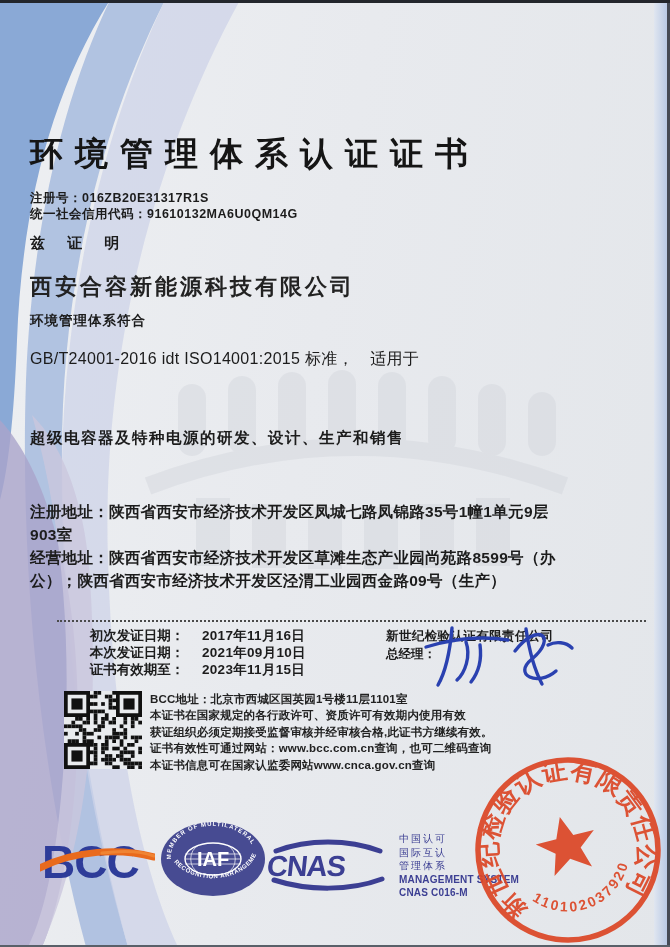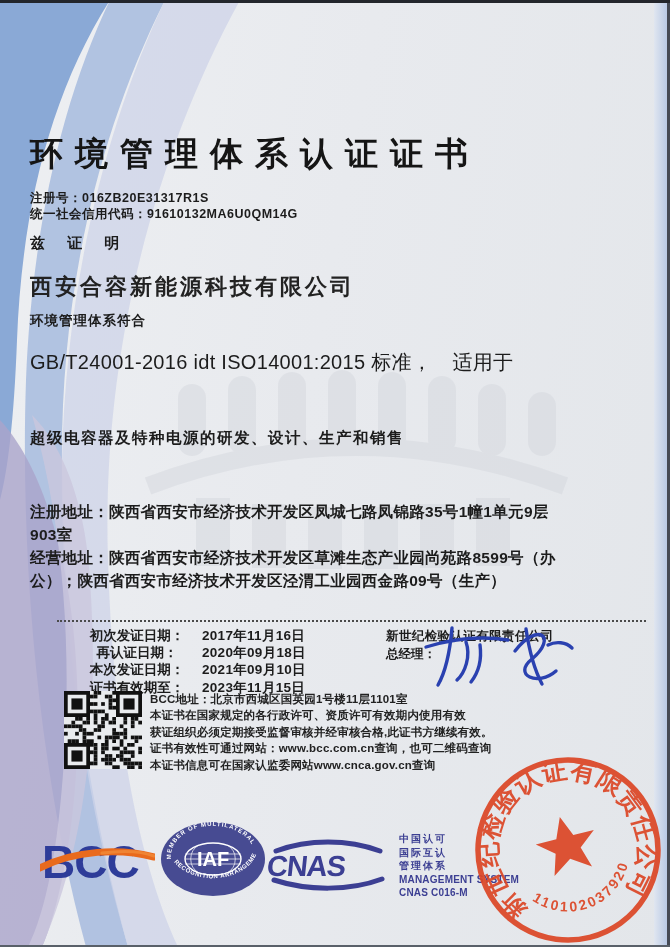--- a/index.html
+++ b/index.html
@@ -14,39 +14,39 @@
         background:linear-gradient(to right,#e0e6f0,#b9c9e5);}
   .edge-right-dark{top:0;right:0;width:3px;height:100%;background:#454a55;}
   .title{top:132px;font-family:"DejaVu Serif", serif;font-size:33px;font-weight:600;
         letter-spacing:12px;color:#151515;}
   .regline{top:190px;font-size:12.5px;font-weight:bold;letter-spacing:.5px;}
   .regline2{top:206px;font-size:12.5px;font-weight:bold;letter-spacing:.5px;}
   .certify{top:234px;font-size:15px;font-weight:bold;letter-spacing:9px;}
   .company{top:272px;font-family:"DejaVu Serif", serif;font-size:22px;font-weight:600;
         letter-spacing:3px;color:#222;}
   .conformity{top:312px;font-size:13.5px;font-weight:bold;letter-spacing:1px;}
-  .standard{top:349px;font-size:20px;letter-spacing:.3px;}
+  .standard{top:349px;font-size:16px;letter-spacing:.3px;}
   .scope{top:428px;font-size:15.5px;font-weight:600;letter-spacing:1.5px;}
   .addr{top:500px;font-size:15.5px;font-weight:600;line-height:23px;letter-spacing:.3px;}
   .dotline{top:620px;left:57px;right:24px;border-top:2px dotted #4a4a4a;height:0;}
   .dates{top:627px;left:78px;font-size:13.5px;font-weight:bold;line-height:17.2px;}
   .date-row{display:flex;}
   .dlabel{display:inline-block;width:118px;text-align:center;}
   .dvalue{display:inline-block;margin-left:6px;letter-spacing:.3px;}
   .issuer-name{top:628px;left:386px;font-size:12.5px;font-weight:bold;letter-spacing:.4px;}
   .gm-label{top:646px;left:386px;font-size:12.5px;font-weight:bold;}
   .sig{top:615px;left:420px;}
   .qr{top:691px;left:64px;}
   .info{top:691px;left:150px;font-size:11.5px;font-weight:bold;line-height:16.4px;
         letter-spacing:.2px;color:#222;}
   .bcc-logo{top:824px;left:40px;}
   .iaf-logo{top:821px;left:160px;}
   .cnas-logo{top:838px;left:266px;}
   .accred{top:832px;left:399px;color:#3c3f93;font-size:10px;line-height:13.5px;}
-  .accred .cn{letter-spacing:2px;font-weight:bold;}
+  .accred .cn{letter-spacing:2px;}
   .accred .en{font-weight:bold;letter-spacing:.2px;}
   .seal{top:750px;left:468px;}
   .wm{top:0;left:0;}
 </style>
 </head>
 <body>
 
 <div class="page">
 
   <svg class="abs wm" width="670" height="947" viewBox="0 0 670 947">
@@ -97,24 +97,20 @@
     <div>经营地址：陕西省西安市经济技术开发区草滩生态产业园尚苑路8599号（办</div>
     <div>公）；陕西省西安市经济技术开发区泾渭工业园西金路09号（生产）</div>
   </div>
 
   <div class="abs dotline"></div>
 
   <div class="abs dates">
     <div class="date-row">
       <span class="dlabel">初次发证日期：</span>
       <span class="dvalue">2017年11月16日</span>
-    </div>
-    <div class="date-row">
-      <span class="dlabel">再认证日期：</span>
-      <span class="dvalue">2020年09月18日</span>
     </div>
     <div class="date-row">
       <span class="dlabel">本次发证日期：</span>
       <span class="dvalue">2021年09月10日</span>
     </div>
     <div class="date-row">
       <span class="dlabel">证书有效期至：</span>
       <span class="dvalue">2023年11月15日</span>
     </div>
   </div>

